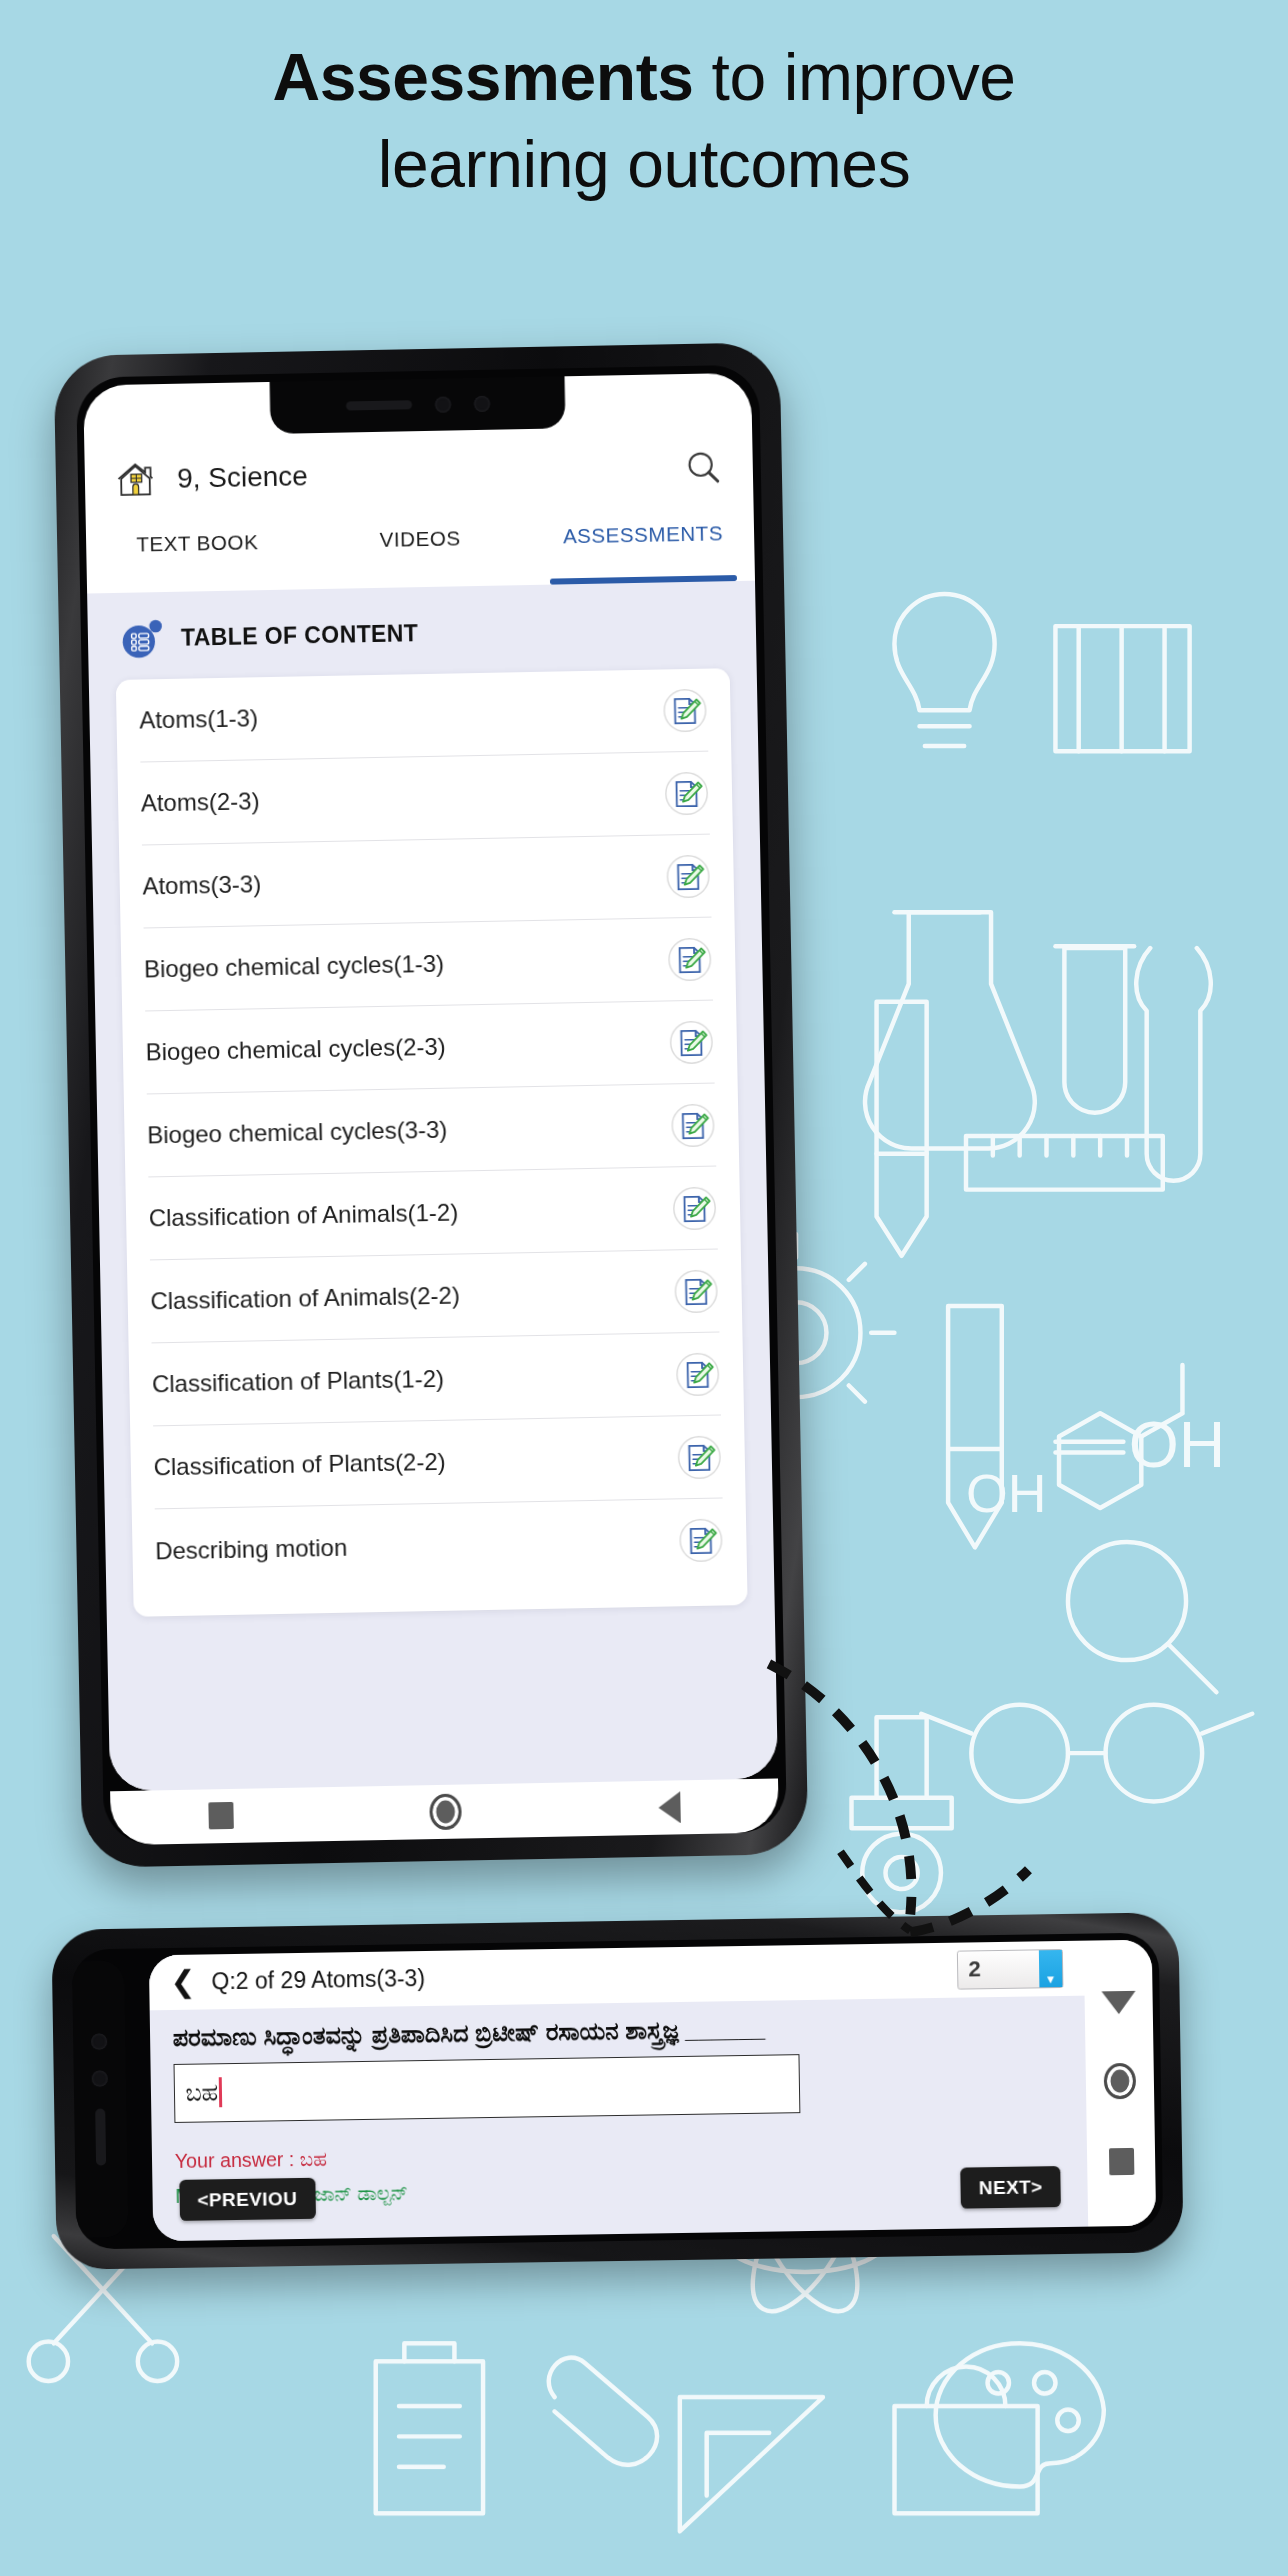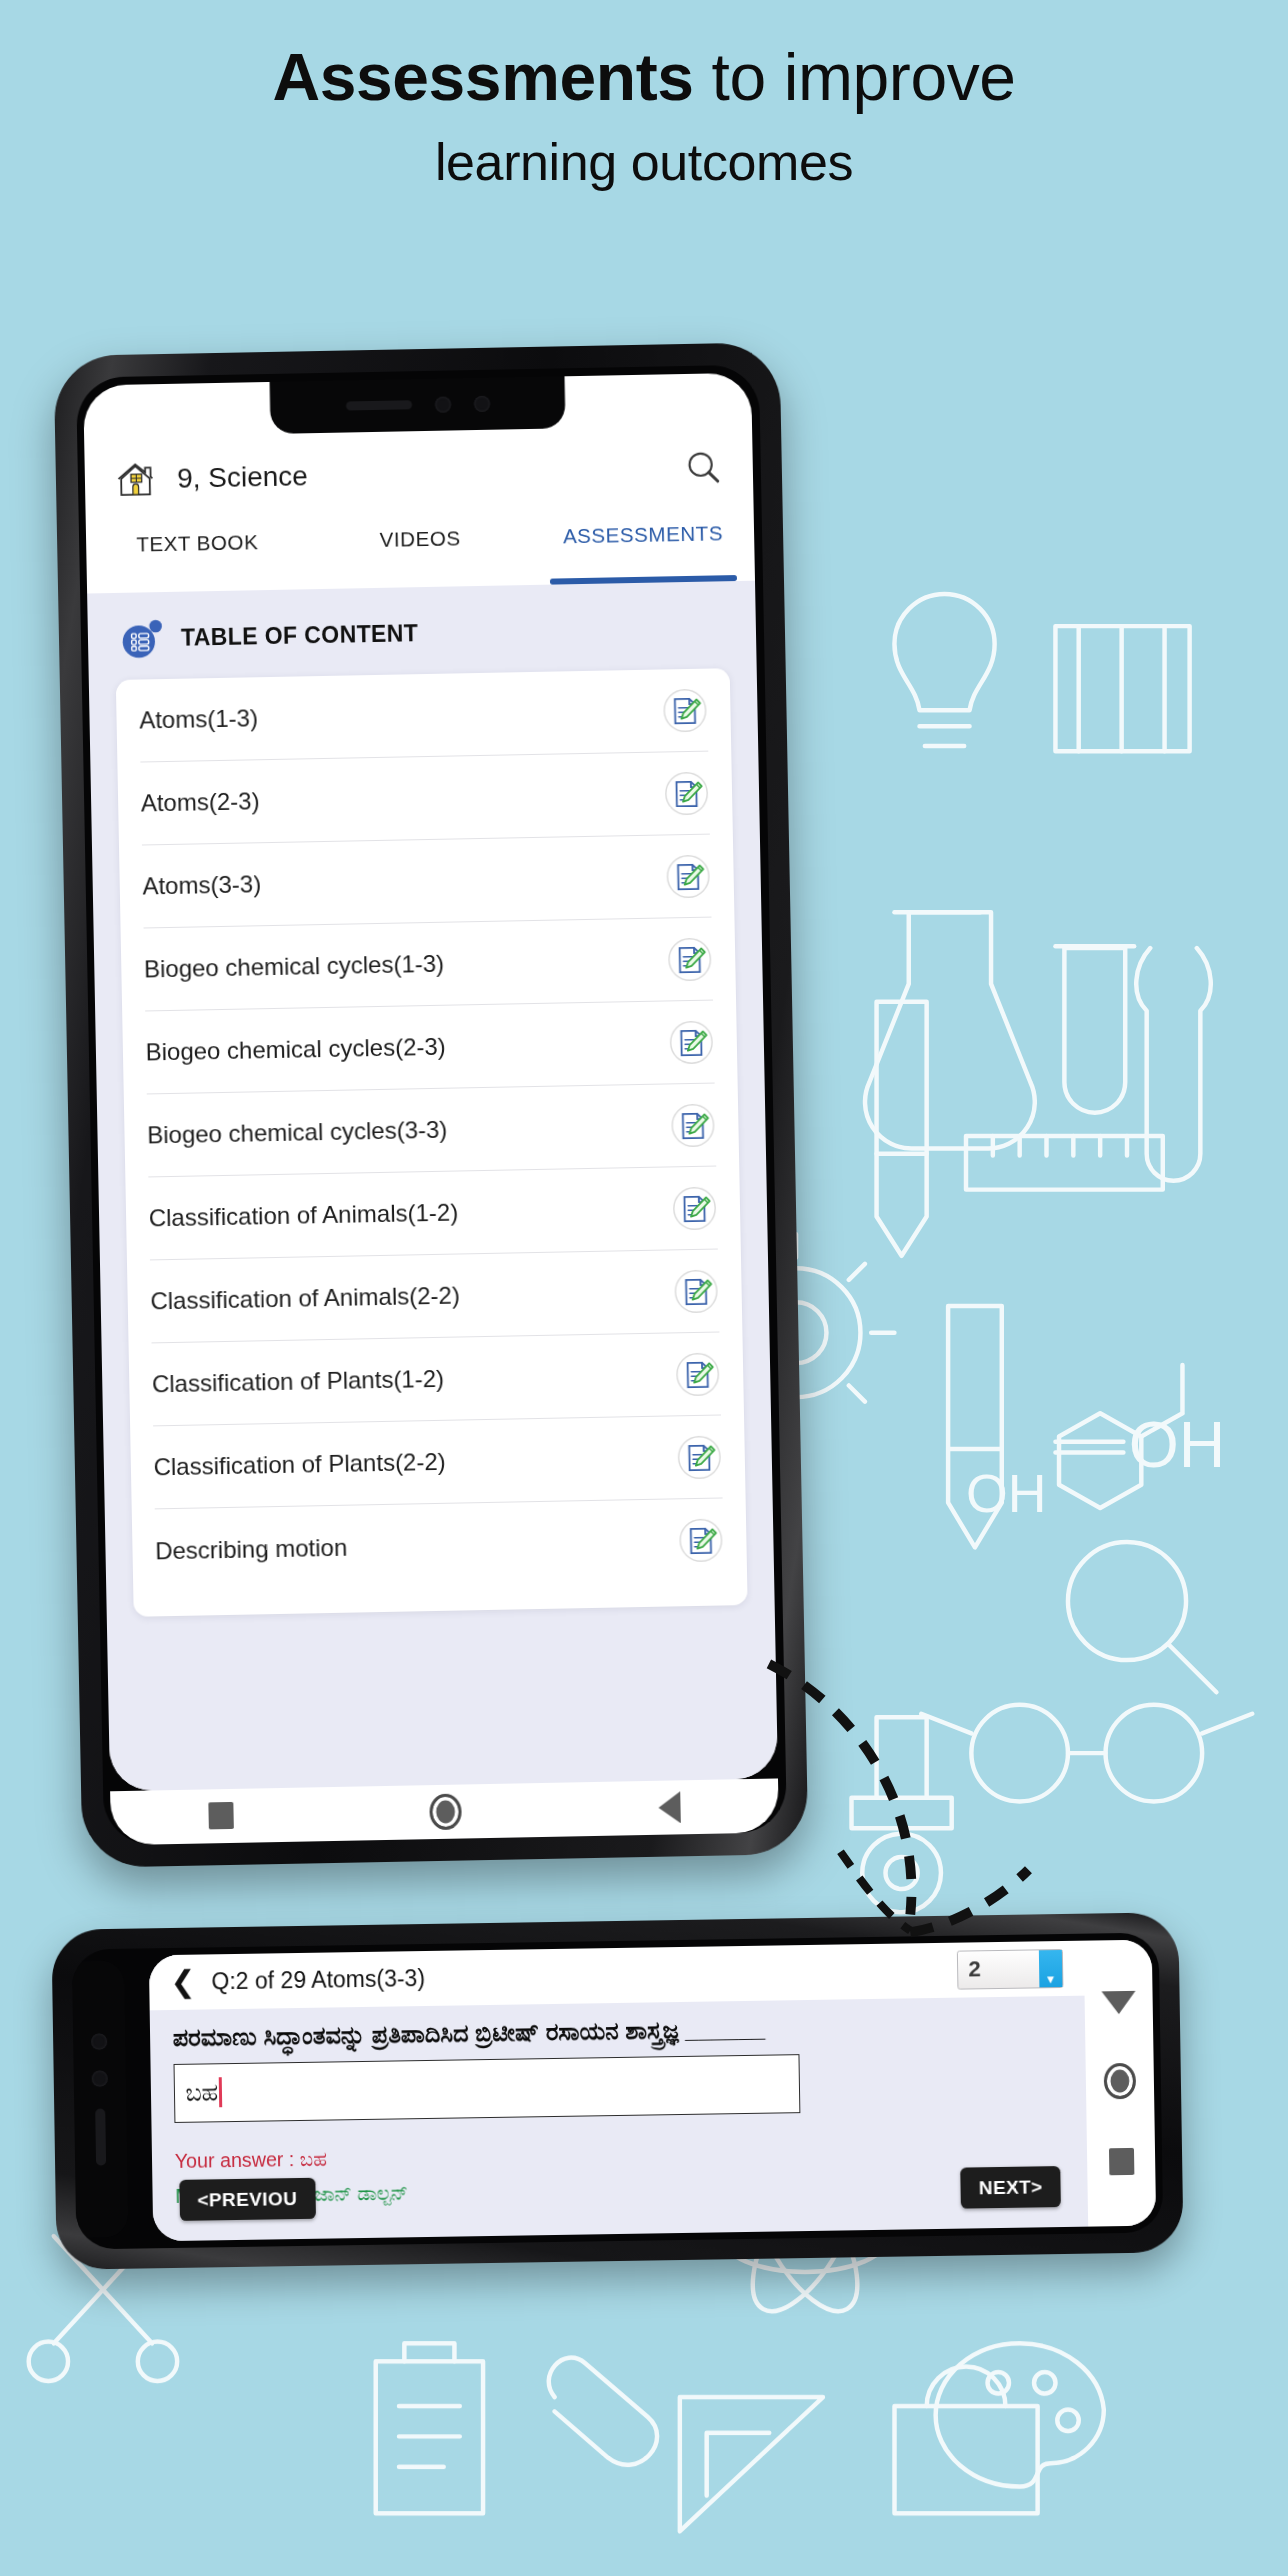--- a/index.html
+++ b/index.html
@@ -13,21 +13,21 @@
   
   #doodles { position:absolute; inset:0; width:1288px; height:2576px; z-index:0; }
 
   
   .headline {
     position:absolute; top:39px; left:0; width:1288px;
     text-align:center; color:#0d0d0d; z-index:3;
     line-height:1.16; letter-spacing:-0.4px;
   }
   .headline .l1 { font-size:66px; }
-  .headline .l2 { font-size:52px; display:block; margin-top:16px; }
+  .headline .l2 { font-size:66px; display:block; margin-top:10px; }
   .hl-bold { font-weight:bold; }
   .hl-light { font-weight:normal; }
 
   
   .phone-top {
     position:absolute; left:68px; top:349px; width:726px; height:1512px;
     z-index:4;
     transform:rotate(-1.1deg);
   }
   .pt-body {

